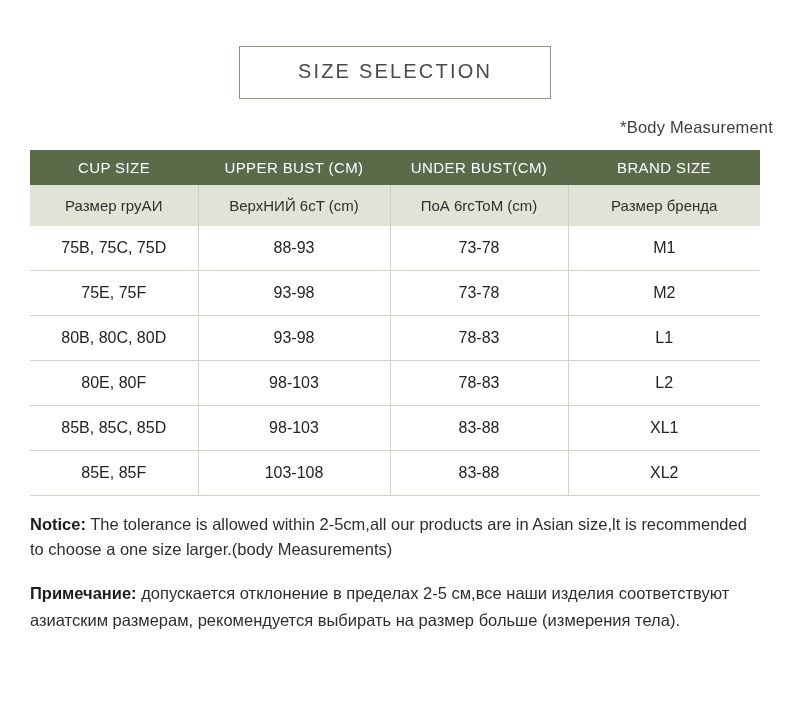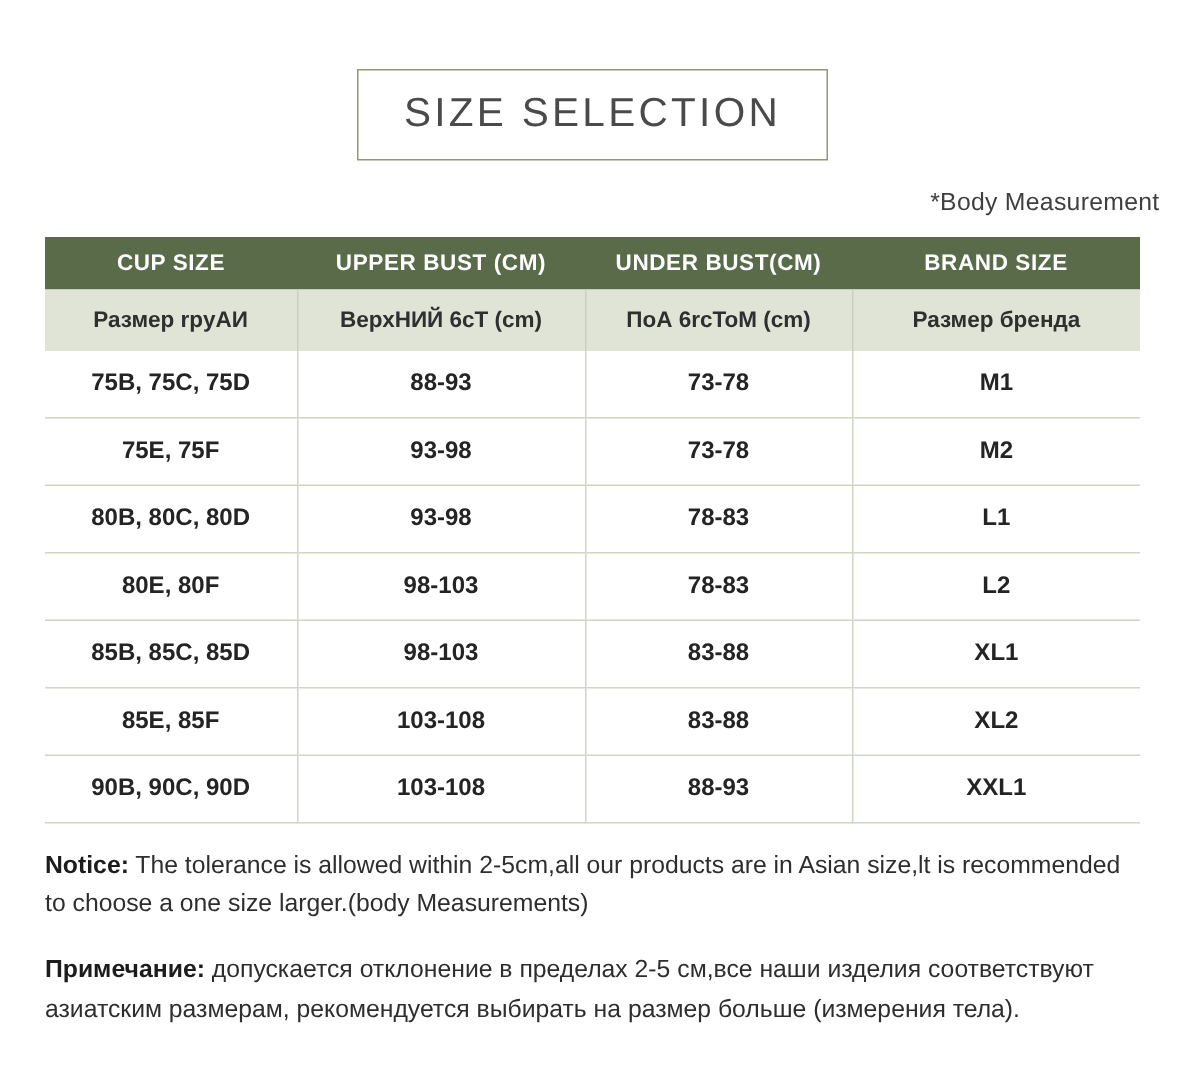--- a/index.html
+++ b/index.html
@@ -27,21 +27,21 @@
     justify-content: center;
     padding-top: 46px;
   }
   .title-box {
     border: 1px solid #8a9a7a;
     padding: 13px 30px 15px 30px;
     min-width: 250px;
     text-align: center;
   }
   .title-text {
-    font-size: 27px;
+    font-size: 20px;
     letter-spacing: 2.2px;
     color: #4a4a4a;
     font-weight: 400;
     white-space: nowrap;
   }
 
   
   .measure-note {
     text-align: right;
     padding-right: 17px;
@@ -56,21 +56,21 @@
     margin: 13px 30px 0 30px;
   }
   table.size-table {
     width: 730px;
     border-collapse: collapse;
     table-layout: fixed;
   }
   table.size-table th,
   table.size-table td {
     text-align: center;
-    font-weight: bold;
+    font-weight: normal;
   }
   thead tr.head-row th {
     background: #5a6b4a;
     color: #ffffff;
     font-size: 15px;
     letter-spacing: 0.4px;
     height: 35px;
     padding: 0 2px;
     border: none;
   }
@@ -193,26 +193,20 @@
           <td>98-103</td>
           <td>83-88</td>
           <td>XL1</td>
         </tr>
         <tr>
           <td>85E, 85F</td>
           <td>103-108</td>
           <td>83-88</td>
           <td>XL2</td>
         </tr>
-        <tr>
-          <td>90B, 90C, 90D</td>
-          <td>103-108</td>
-          <td>88-93</td>
-          <td>XXL1</td>
-        </tr>
       </tbody>
     </table>
   </div>
 
   <div class="notice-block">
     <div class="notice-en">
       <span class="notice-label">Notice:</span><span> The tolerance is allowed within 2-5cm,all our products are in Asian size,lt is recommended to choose a one size larger.(body Measurements)</span>
     </div>
     <div class="notice-ru">
       <span class="notice-label">Примечание:</span><span> допускается отклонение в пределах 2-5 см,все наши изделия соответствуют азиатским размерам, рекомендуется выбирать на размер больше (измерения тела).</span>

